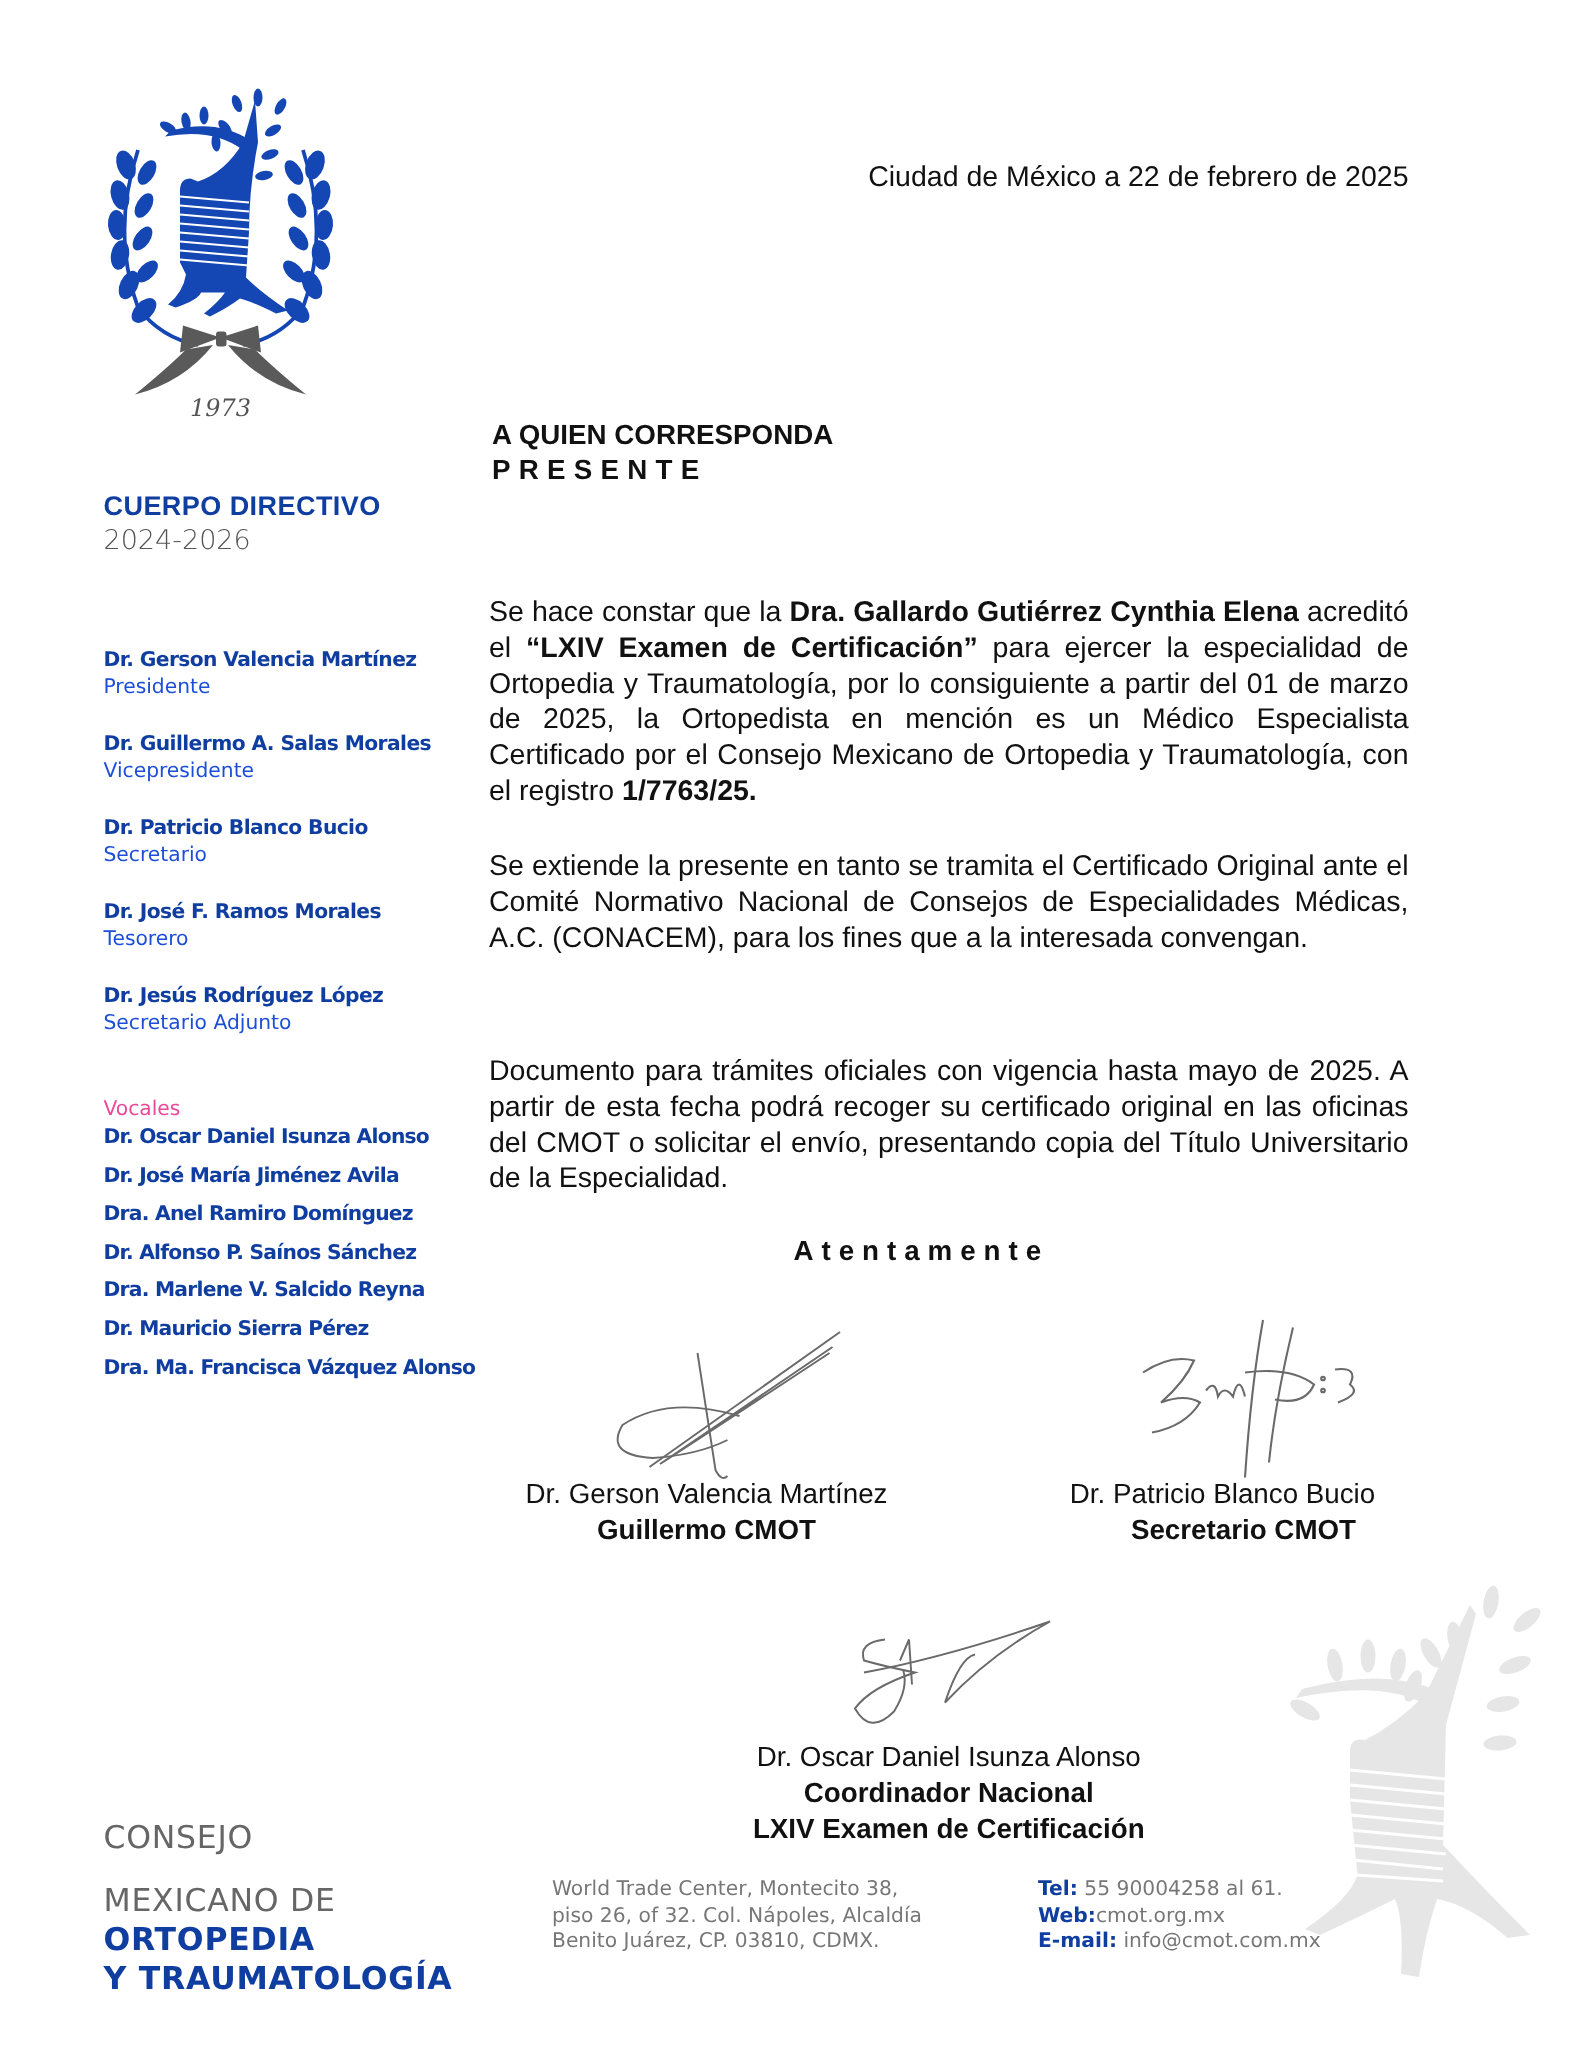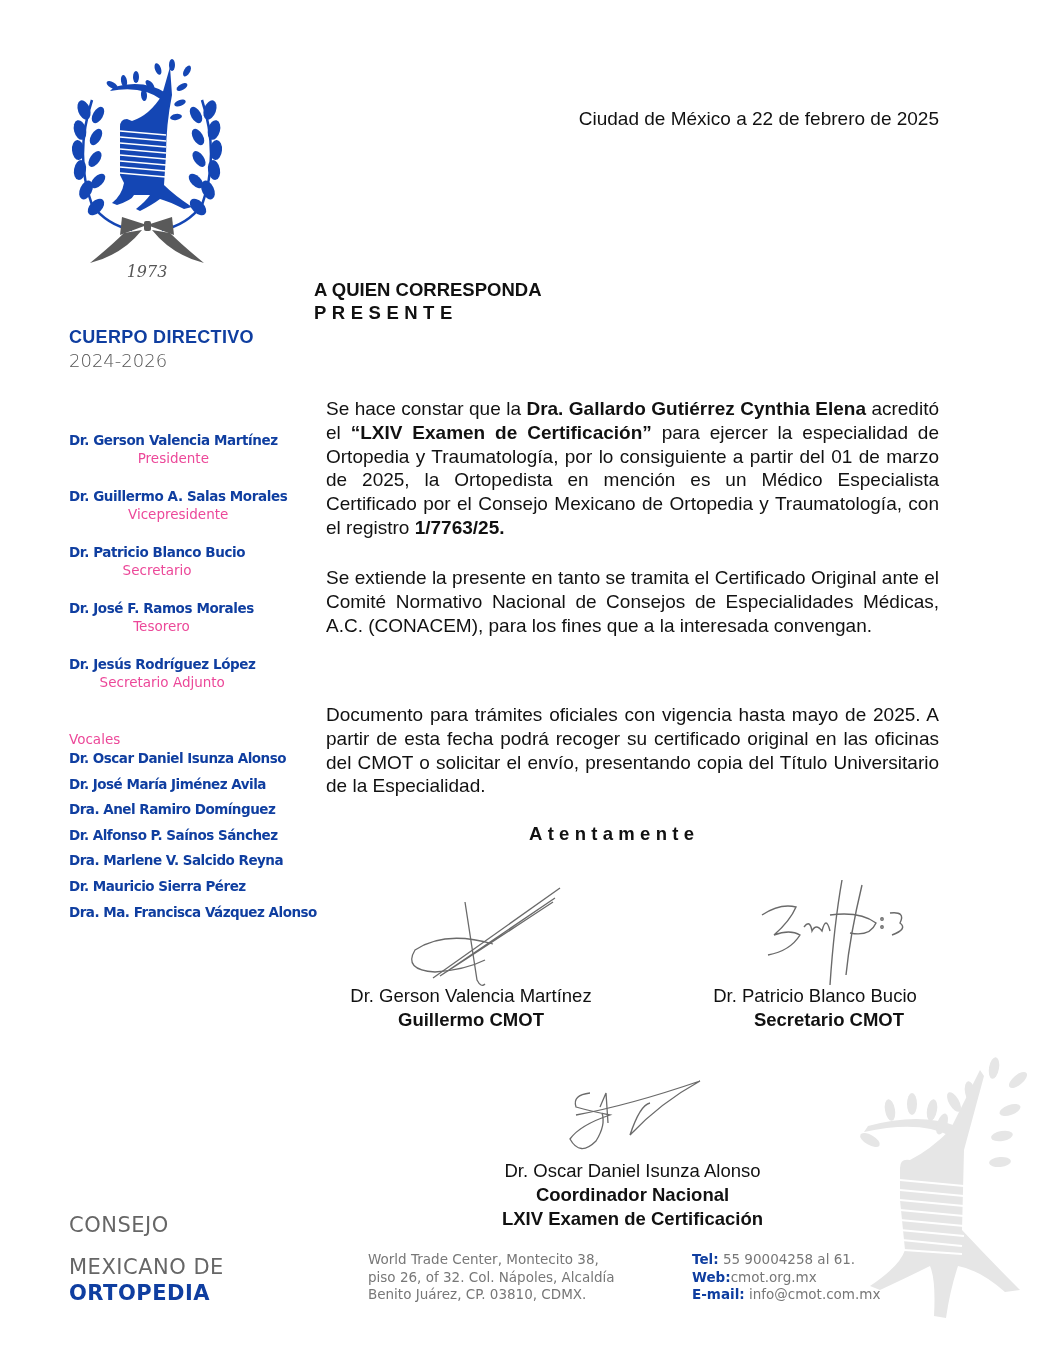--- a/index.html
+++ b/index.html
@@ -7,37 +7,37 @@
   .abs { position: absolute; }
 
   
   #logo { left: 62px; top: 55px; width: 170px; height: 230px; }
 
   
   #sb-title { left: 69px; top: 327px; font-family: Liberation Sans, sans-serif; font-weight: bold; font-size: 18px; letter-spacing: 0.3px; color: #0f3ea0; }
   #sb-years { left: 69px; top: 350px; font-family: "DejaVu Sans", sans-serif; font-size: 18px; color: #555; font-weight: 300; }
   .officer { position: absolute; left: 69px; }
   .officer .nm { display: block; font-family: "DejaVu Sans", sans-serif; font-weight: bold; font-size: 13.5px; color: #0f3ea0; letter-spacing: -0.4px; line-height: 18px; }
-  .officer .rl { display: block; font-family: "DejaVu Sans", sans-serif; font-size: 13.5px; color: #ec4899; line-height: 19px; text-align: center; }
+  .officer .rl { display: block; font-family: "DejaVu Sans", sans-serif; font-size: 13.5px; color: #1d4ed8; line-height: 19px; }
   #vocales-label { left: 69px; top: 731px; font-family: "DejaVu Sans", sans-serif; font-size: 13.5px; color: #ec4899; }
   #vocales-list { left: 69px; top: 749px; }
   .vocal { font-family: "DejaVu Sans", sans-serif; font-weight: bold; font-size: 13.5px; color: #0f3ea0; letter-spacing: -0.5px; height: 25.6px; line-height: 18px; white-space: nowrap; }
 
   
   #brand { left: 69px; top: 1196px; font-family: "DejaVu Sans", sans-serif; line-height: 26px; }
   #brand .l1, #brand .l2 { font-size: 21px; color: #666; font-weight: normal; letter-spacing: 0.5px; margin-top: 16px; }
   #brand .l3, #brand .l4 { font-size: 21px; color: #0f3ea0; font-weight: bold; letter-spacing: 0.5px; }
 
   #addr { left: 368px; top: 1251px; font-family: "DejaVu Sans", sans-serif; font-size: 13.5px; color: #777; line-height: 17.5px; }
   #contact { left: 692px; top: 1251px; font-family: "DejaVu Sans", sans-serif; font-size: 13.5px; color: #777; line-height: 17.5px; }
   #contact b { color: #0f3ea0; }
 
   
   #date { right: 107px; top: 108px; font-size: 19px; }
-  #addressee { left: 314px; top: 278px; font-size: 18.5px; font-weight: bold; line-height: 23px; }
+  #addressee { left: 328px; top: 278px; font-size: 18.5px; font-weight: bold; line-height: 23px; }
   #addressee .sp { letter-spacing: 5.5px; }
   .para { position: absolute; left: 326px; width: 613px; font-size: 19px; line-height: 23.8px; text-align: justify; }
   #p1 { top: 397px; }
   #p2 { top: 566px; }
   #p3 { top: 687px; margin-top: 16px; }
   #atentamente { left: 529px; top: 823px; font-size: 18.5px; font-weight: bold; letter-spacing: 5.3px; }
 
   .sig-block { position: absolute; text-align: center; font-size: 18.5px; line-height: 24px; }
   .sig-block .bold { font-weight: bold; }
   #sig1 { left: 326px; top: 984px; width: 290px; }
@@ -235,20 +235,21 @@
       <line x1="50" y1="190" x2="114" y2="196"></line>
     <line x1="52" y1="200" x2="112" y2="206"></line>
       <line x1="54" y1="210" x2="112" y2="214"></line>
   </g>
 </svg>
 
 <div id="brand" class="abs">
   <div class="l1">CONSEJO</div>
   <div class="l2">MEXICANO DE</div>
   <div class="l3">ORTOPEDIA</div>
+  <div class="l4">Y TRAUMATOLOGÍA</div>
 </div>
 
 <div id="addr" class="abs">
   <div>World Trade Center, Montecito 38,</div>
   <div>piso 26, of 32. Col. Nápoles, Alcaldía</div>
   <div>Benito Juárez, CP. 03810, CDMX.</div>
 </div>
 
 <div id="contact" class="abs">
   <div><b>Tel:</b><span> 55 90004258 al 61.</span></div>

